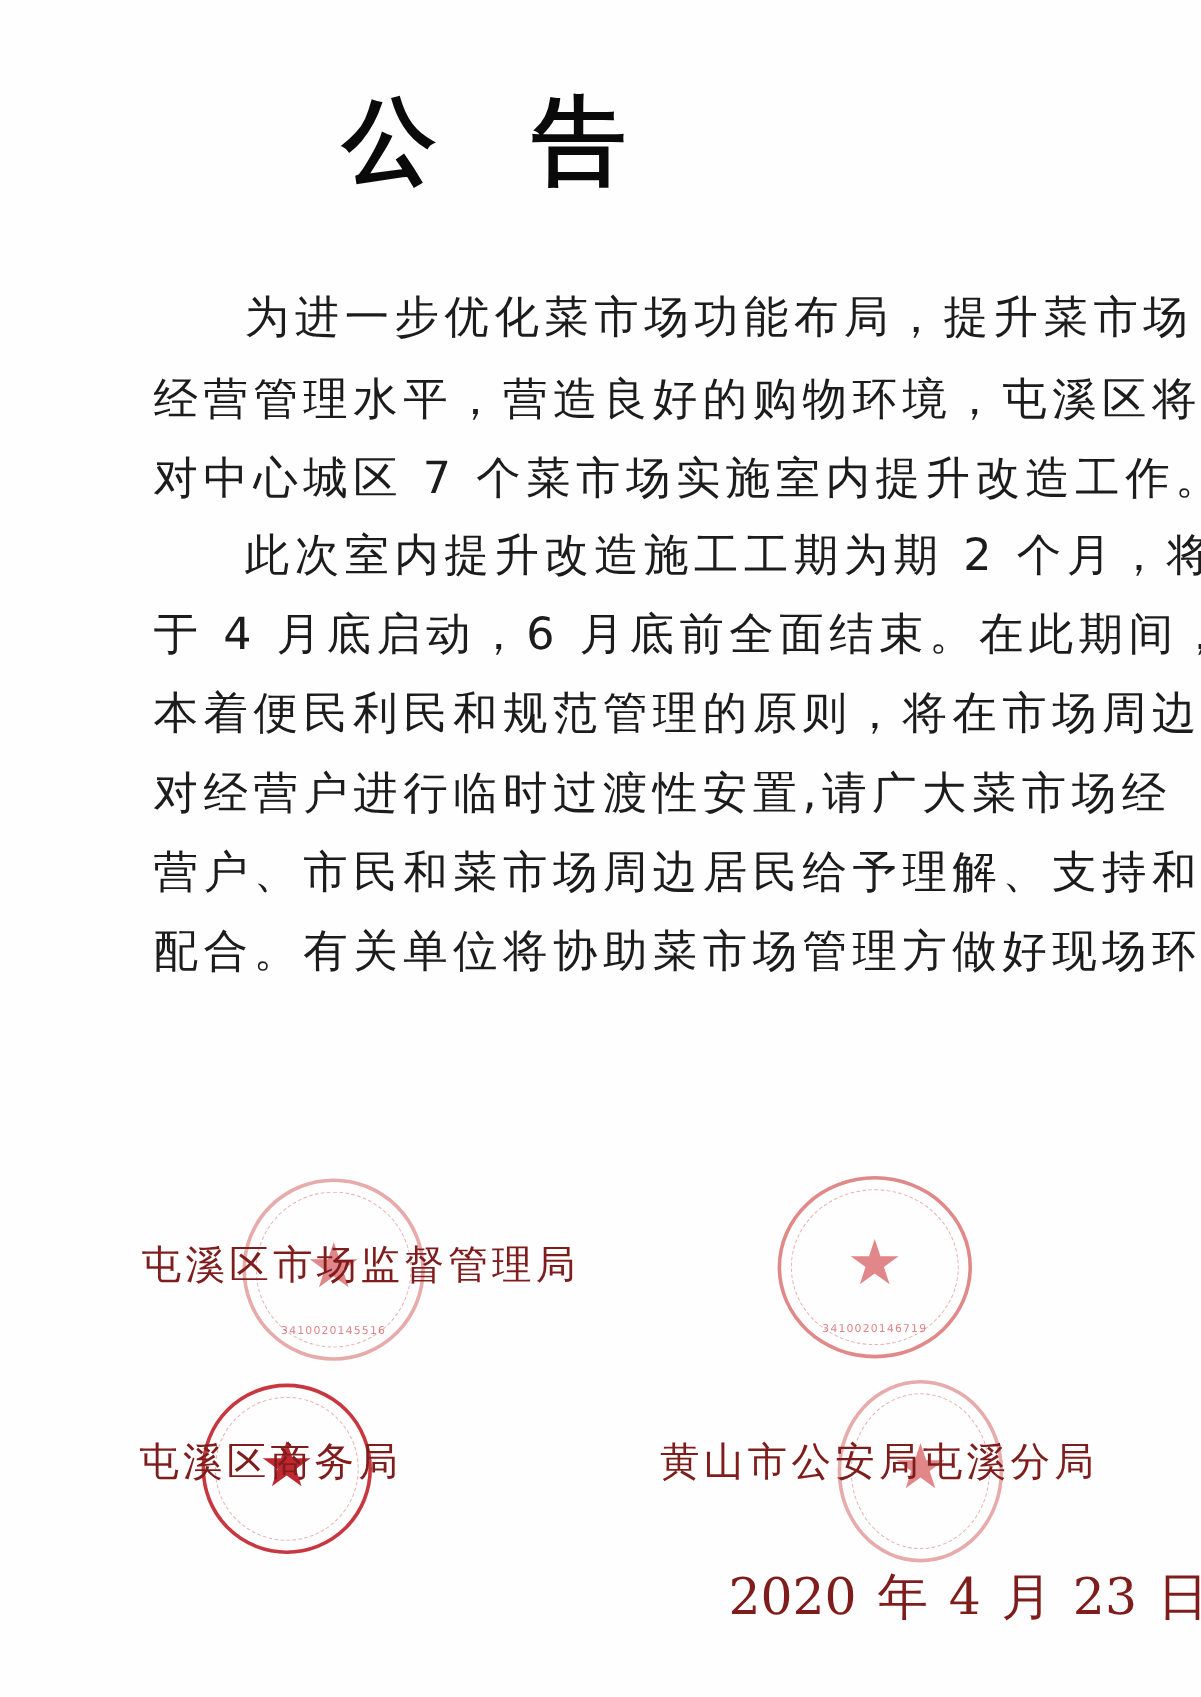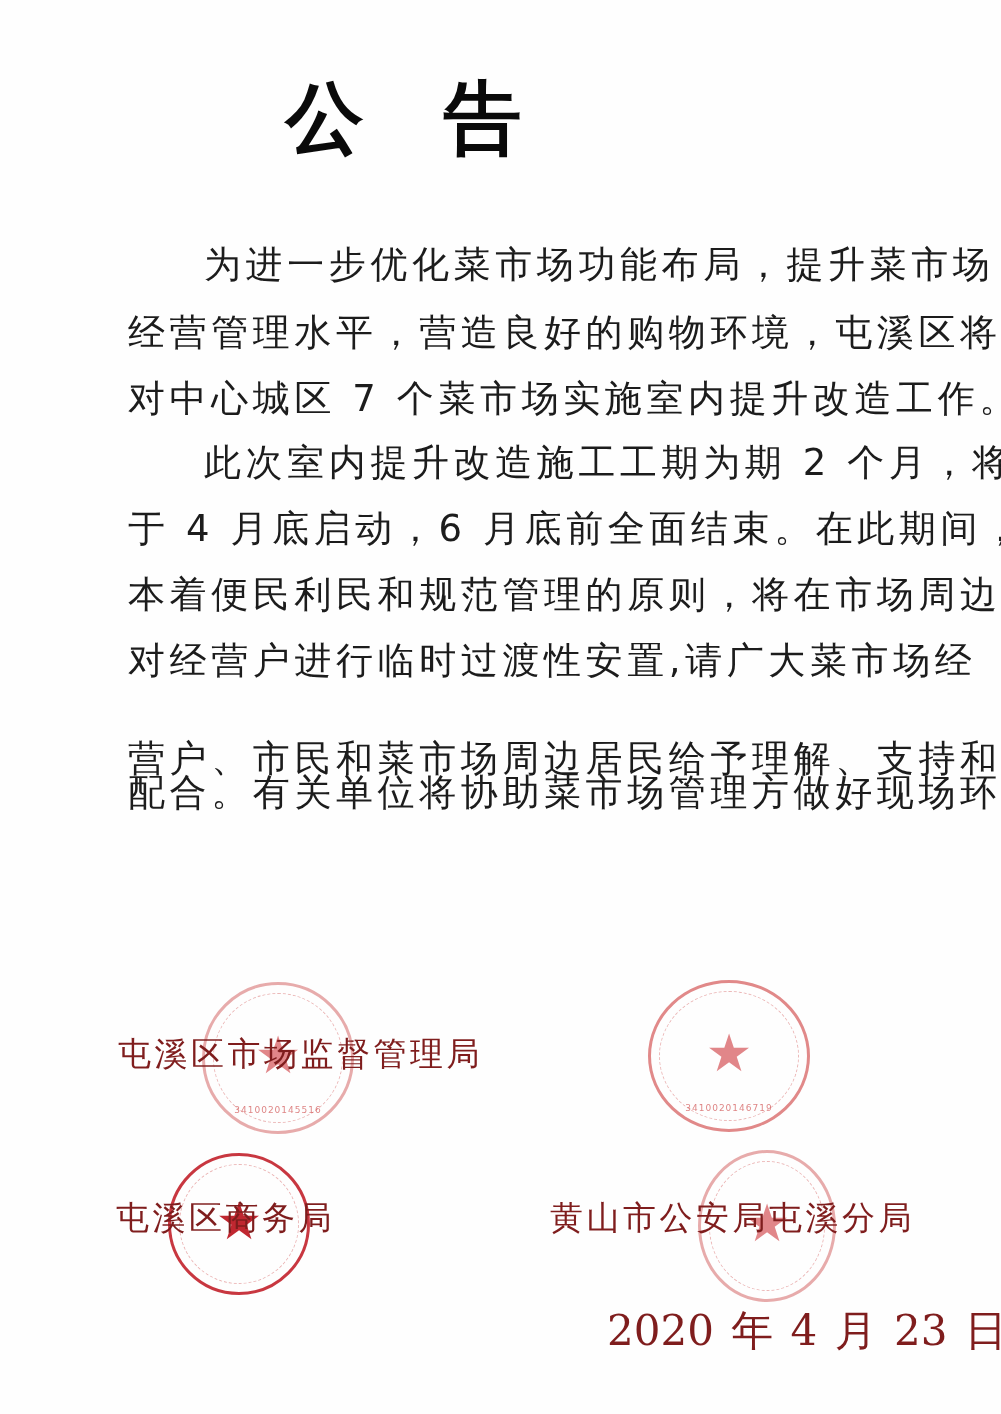--- a/index.html
+++ b/index.html
@@ -108,21 +108,21 @@
   <div class="title">公告</div>
 
   <div class="body-line indent" style="top:242px">为进一步优化菜市场功能布局，提升菜市场</div>
   <div class="body-line" style="top:310px">经营管理水平，营造良好的购物环境，屯溪区将</div>
   <div class="body-line" style="top:376px">对中心城区 7 个菜市场实施室内提升改造工作。</div>
 
   <div class="body-line indent" style="top:440px">此次室内提升改造施工工期为期 2 个月，将</div>
   <div class="body-line" style="top:506px">于 4 月底启动，6 月底前全面结束。在此期间，</div>
   <div class="body-line" style="top:638px">对经营户进行临时过渡性安置,请广大菜市场经</div>
   <div class="body-line" style="top:572px">本着便民利民和规范管理的原则，将在市场周边</div>
-  <div class="body-line" style="top:736px">营户、市民和菜市场周边居民给予理解、支持和</div>
+  <div class="body-line" style="top:704px">营户、市民和菜市场周边居民给予理解、支持和</div>
   <div class="body-line" style="top:770px">配合。有关单位将协助菜市场管理方做好现场环</div>
 
   <div class="seal faint" style="left:202px; top:982px; width:152px; height:152px;">
     <div class="inner-ring"></div>
     <span class="star">★</span>
     <div class="code">3410020145516</div>
   </div>
 
   <div class="seal" style="left:648px; top:980px; width:162px; height:152px;">
     <div class="inner-ring"></div>

